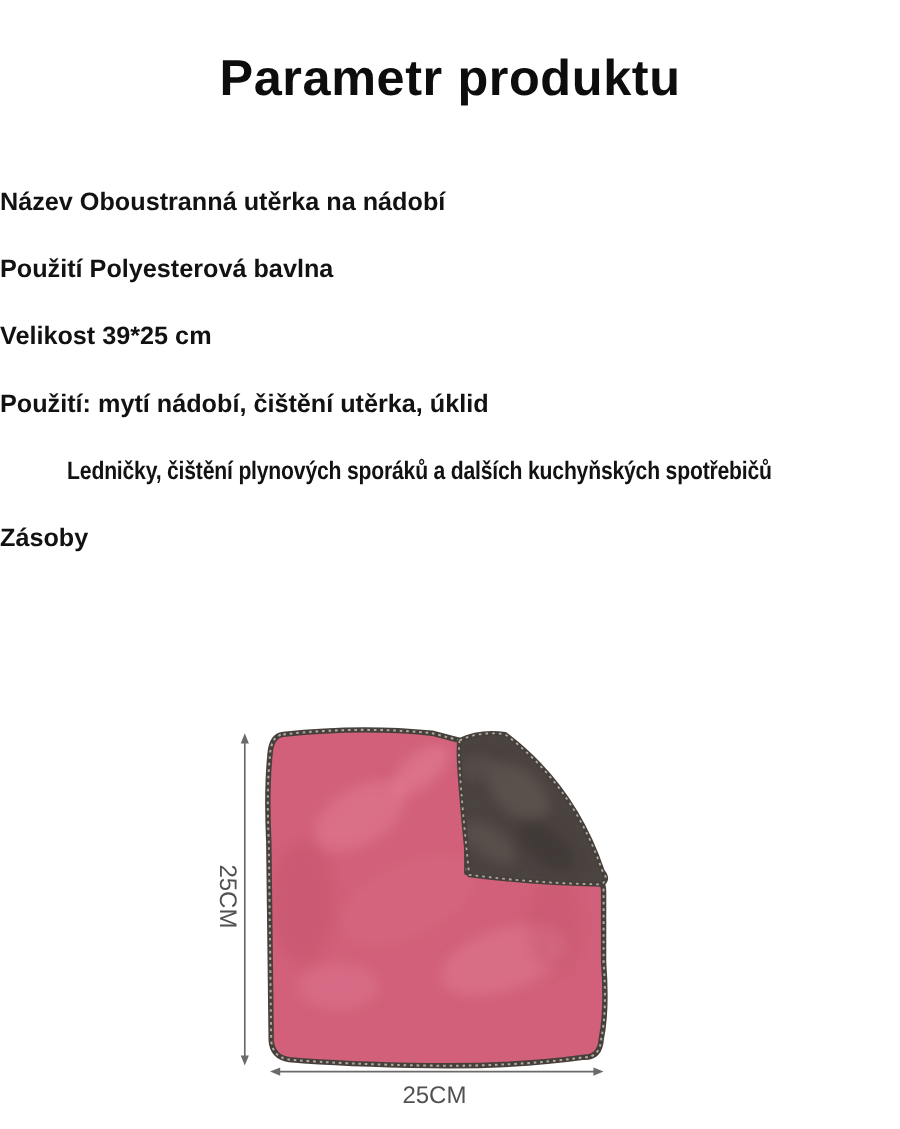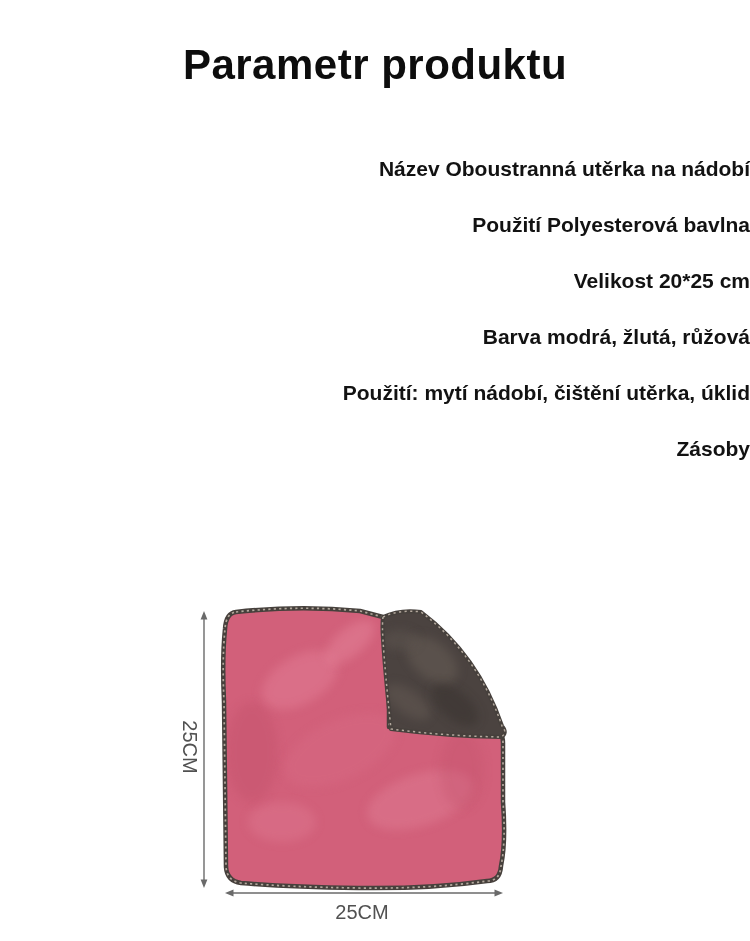--- a/index.html
+++ b/index.html
@@ -15,21 +15,21 @@
     position:absolute;top:41px;left:0;right:0;
     margin:0;
     text-align:center;
     font-size:42px;
     font-weight:700;
     letter-spacing:.5px;
     color:#0d0d0d;
   }
   .specs{
     position:absolute;top:158px;left:0;right:0;
-    text-align:right;
+    text-align:left;
   }
   .spec{
     margin:0 0 34px 0;
     height:22px;line-height:22px;
     font-size:21px;font-weight:700;
     white-space:nowrap;
     color:#121212;
   }
   .spec .condensed{
     display:inline-block;
@@ -49,23 +49,23 @@
 </head>
 <body>
 
 <div class="page">
 
   <h1 class="page-title">Parametr produktu</h1>
 
   <div class="specs">
     <p class="spec"><span>Název Oboustranná utěrka na nádobí</span></p>
     <p class="spec"><span>Použití Polyesterová bavlna</span></p>
-    <p class="spec"><span>Velikost 20*25 cm</span></p>
-    <p class="spec"><span>Barva modrá, žlutá, růžová</span></p>
+    <p class="spec"><span>Velikost 39*25 cm</span></p>
     <p class="spec"><span>Použití: mytí nádobí, čištění utěrka, úklid</span></p>
+    <p class="spec"><span class="condensed">Ledničky, čištění plynových sporáků a dalších kuchyňských spotřebičů</span></p>
     <p class="spec"><span>Zásoby</span></p>
   </div>
 
   <svg class="figure-svg" viewBox="0 0 750 941">
     <defs>
       <path id="towel-front-path" d="M236,612 Q300,605 360,611 L383,617 L389,618 L389,727 L492,729 Q503,731 503,743 L503,802 Q506,842 501,866 Q500,881 487,881 Q430,889 358,888 Q288,887 241,883 Q227,881 226,867 L224,702 Q222,658 225,629 Q226,613 236,612 Z"></path>
       <path id="towel-back-path" d="M383,617 Q400,609 421,612 Q478,655 502,726 Q508,733 501,737 Q445,736 391,729 Q385,672 383,640 Q382,625 383,617 Z"></path>
       <clipPath id="clip-front">
           <use href="#towel-front-path"></use>
         </clipPath>

